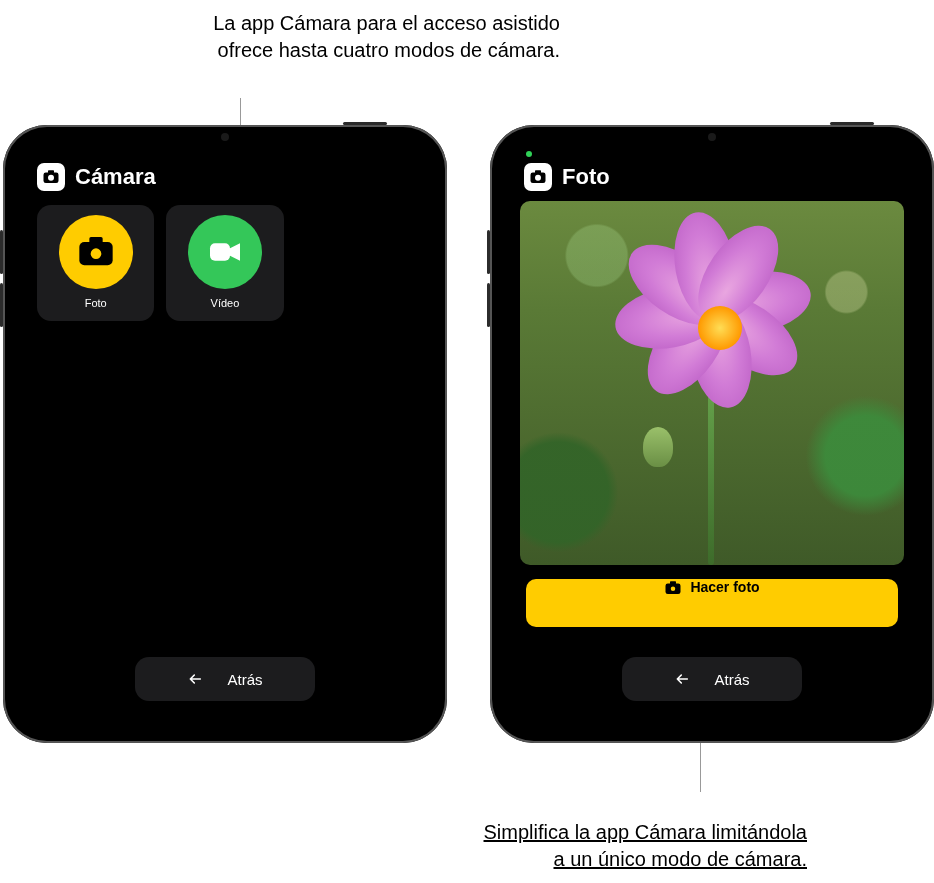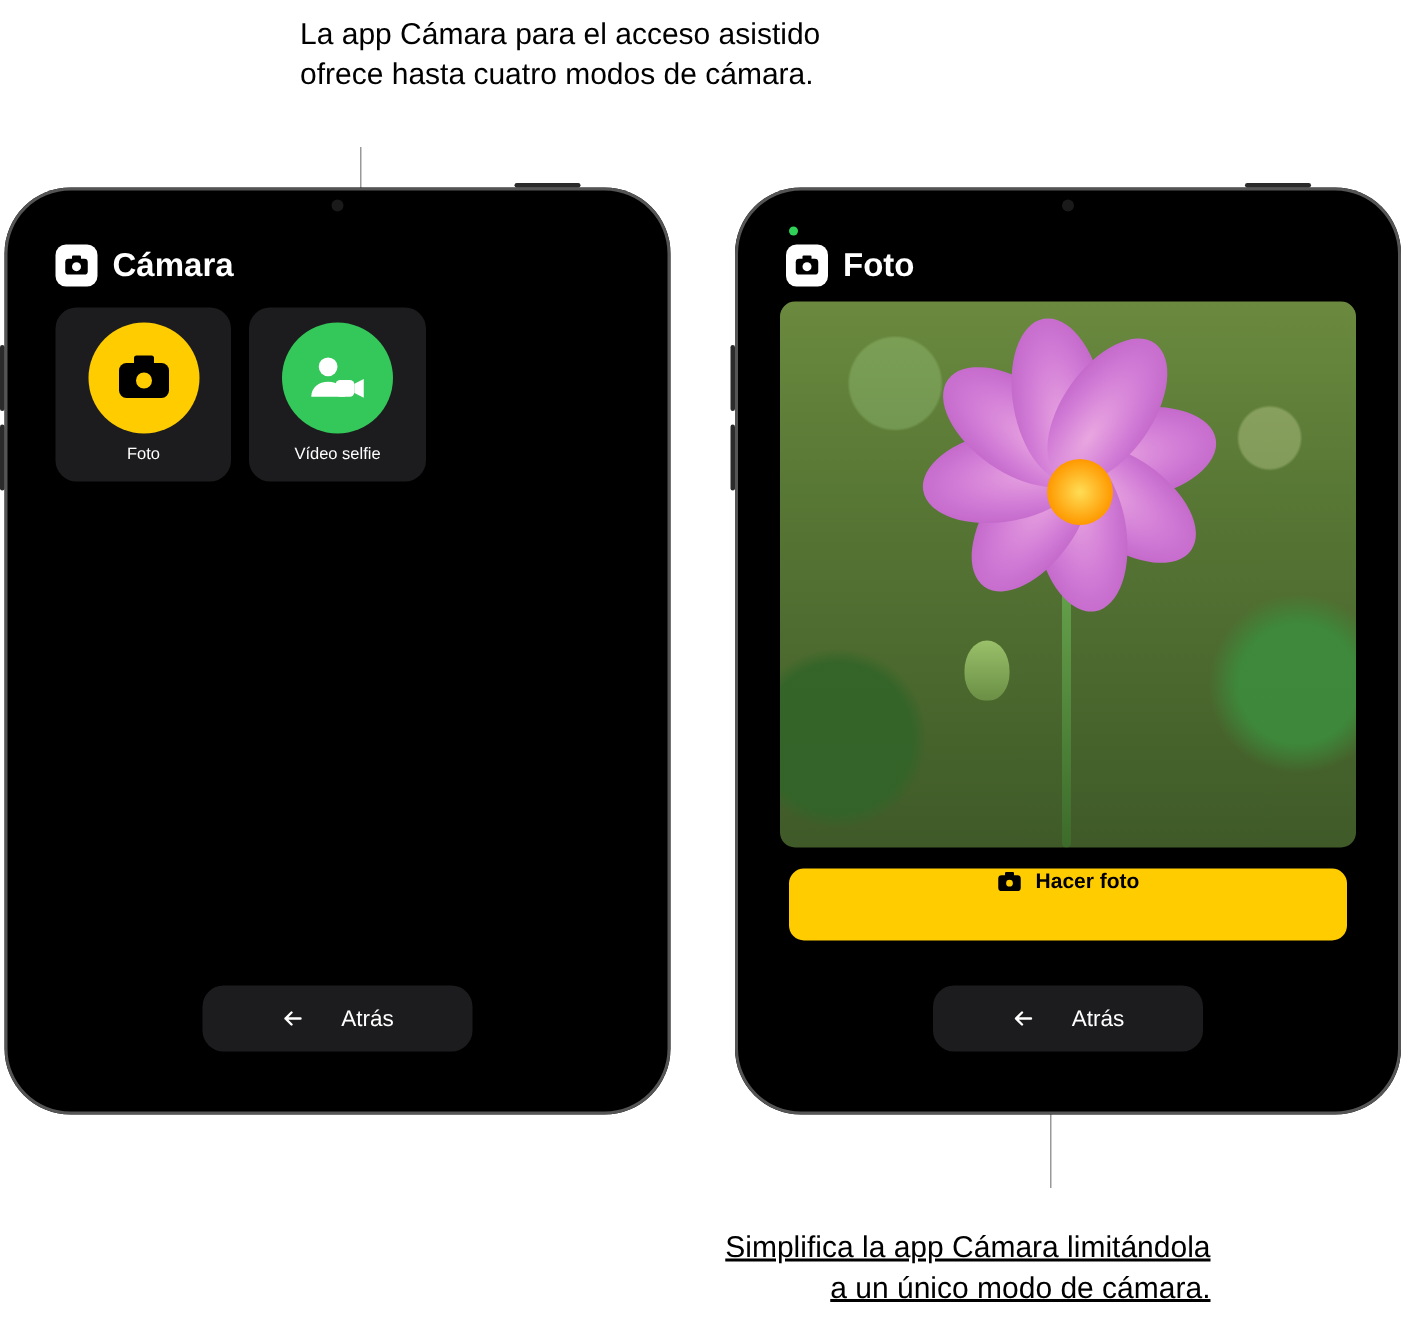--- a/index.html
+++ b/index.html
@@ -11,20 +11,21 @@
     position: relative;
     overflow: hidden;
   }
 
   
   .callout {
     position: absolute;
     font-size: 20px;
     line-height: 1.35;
     color: #000;
+    text-align: right;
   }
   .callout-top { top: 10px; left: 200px; width: 360px; }
   .callout-bottom { bottom: 10px; left: 467px; width: 340px; text-align: right; text-decoration: underline; }
 
   
   .leader {
     position: absolute;
     background: #999;
     width: 1px;
   }
@@ -212,32 +213,30 @@
               <rect x="2" y="6" width="20" height="14" rx="3" fill="#000"></rect>
               <circle cx="12" cy="13" r="4.2" fill="#ffcc00"></circle>
               <circle cx="12" cy="13" r="4.2" fill="none" stroke="#000" stroke-width="2"></circle>
               <rect x="8" y="3" width="8" height="4" rx="1" fill="#000"></rect>
             </svg>
         </div>
         <span class="lbl">Foto</span>
       </div>
 
 
-
       <div class="tile">
         <div class="disc green">
           <svg width="40" height="40" viewBox="0 0 32 32">
-            <circle cx="11" cy="10" r="5" fill="#fff"></circle>
-            <path d="M2 26c0-5 4-8 9-8s9 3 9 8" fill="#fff"></path>
-            <rect x="15" y="17" width="10" height="9" rx="2.5" fill="#fff"></rect>
-            <path d="M25 19l5-2.5v10l-5-2.5z" fill="#fff"></path>
+            <rect x="4" y="9" width="16" height="14" rx="4" fill="#fff"></rect>
+            <path d="M20 13l8-4v14l-8-4z" fill="#fff"></path>
           </svg>
         </div>
-        <span class="lbl">Vídeo selfie</span>
+        <span class="lbl">Vídeo</span>
       </div>
+
 
     </div>
 
     <div class="back-pill">
       <svg width="16" height="16" viewBox="0 0 24 24">
         <path d="M20 12H5m0 0l6-6m-6 6l6 6" stroke="#fff" stroke-width="2.4" stroke-linecap="round" stroke-linejoin="round" fill="none"></path>
       </svg>
       <span>Atrás</span>
     </div>
 

